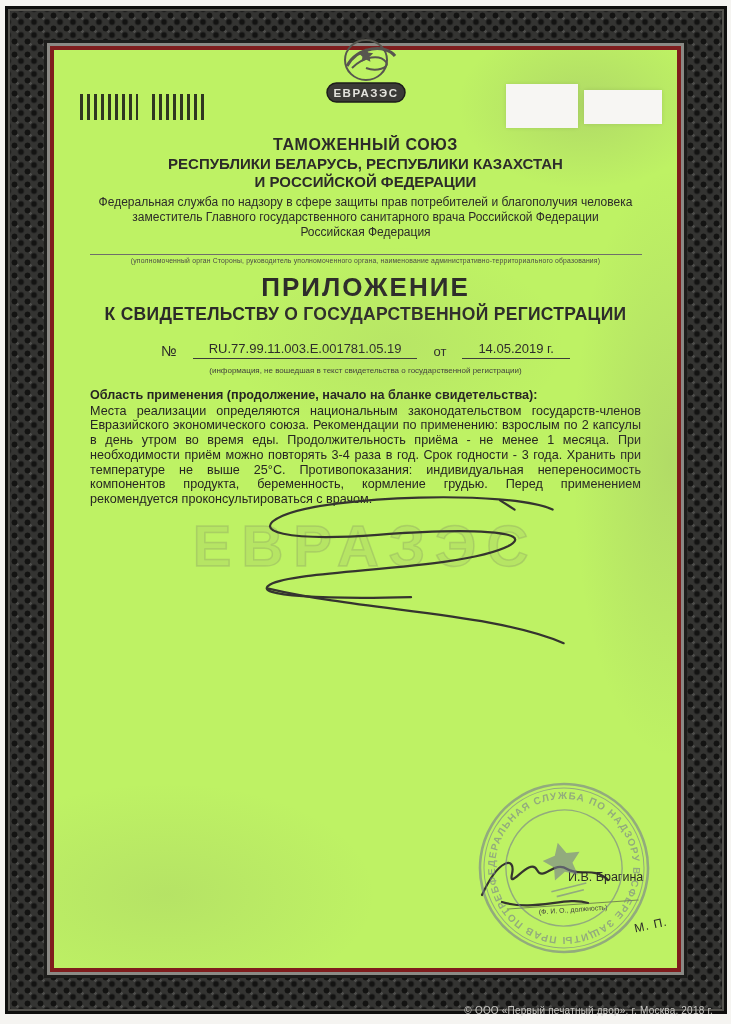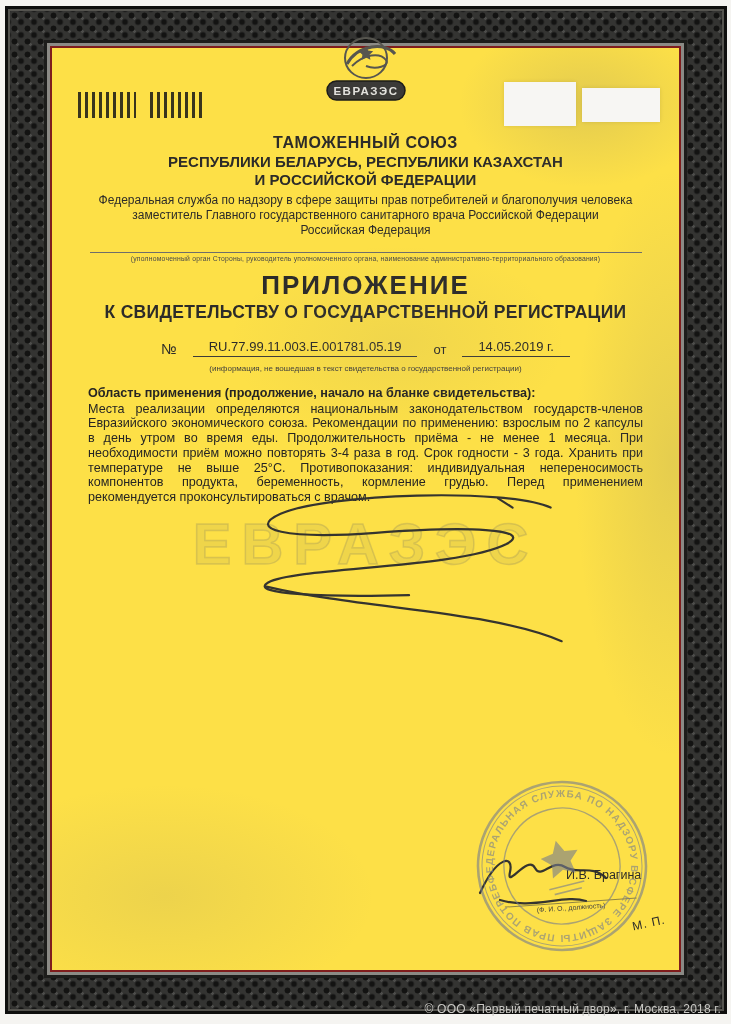--- a/index.html
+++ b/index.html
@@ -16,22 +16,22 @@
       radial-gradient(circle, #131312 2.6px, transparent 3.3px),
       radial-gradient(circle, rgba(255,255,255,0.12) 1px, transparent 1.7px);
     background-size:13px 13px, 13px 13px, 13px 13px;
     background-position:0 0, 6.5px 6.5px, 3px 3px;
     border:3px solid #0e0e0d;
     box-shadow: inset 0 0 0 2px #55544f;
   }
 
   .paper {
     position:absolute; left:50px; top:46px; right:50px; bottom:52px;
-    background:#fde047;
-    border:2px solid #7f1d1d;
+    background:#bef264;
+    border:4px solid #7f1d1d;
     box-shadow: 0 0 0 3px #8b8a85, 0 0 0 6px #1d1d1b;
     color:#2c2b29;
   }
   .paper::before {
     content:""; position:absolute; inset:0; pointer-events:none;
     background:
       radial-gradient(ellipse 180px 120px at 85% 6%, rgba(120,118,112,0.20), transparent 70%),
       radial-gradient(ellipse 140px 420px at 99% 45%, rgba(120,118,112,0.18), transparent 70%),
       radial-gradient(ellipse 300px 160px at 18% 92%, rgba(120,118,112,0.12), transparent 70%),
       radial-gradient(ellipse 240px 140px at 55% 32%, rgba(125,122,115,0.10), transparent 70%);
@@ -80,21 +80,21 @@
   .sign-right { position:absolute; left:395px; top:772px; width:240px; height:160px; }
   .sig-small { position:absolute; left:25px; top:18px; }
   .signer-name { position:absolute; left:119px; top:48px; font-size:12.5px; white-space:nowrap; }
   .signer-caption { position:absolute; left:58px; top:82px; width:132px; text-align:center;
                     border-top:1px solid rgba(70,70,66,.6); padding-top:1px;
                     font-size:7px; color:#44433f; transform:rotate(-4deg); }
   .mp { position:absolute; left:185px; top:96px; font-size:12px; letter-spacing:1px; transform:rotate(-12deg); }
 
   .stamp { position:absolute; left:418px; top:726px; color:#767c8e; opacity:.6; transform:rotate(-14deg); }
 
-  .copyright { position:absolute; right:10px; bottom:8px; font-size:12px; color:#c9c8c4; letter-spacing:.2px; }
+  .copyright { position:absolute; right:18px; bottom:8px; font-size:10px; color:#c9c8c4; letter-spacing:.2px; }
 </style>
 </head>
 <body>
 
 <div class="page">
   <div class="band"></div>
 
   <div class="paper">
 
     <div class="logo">

